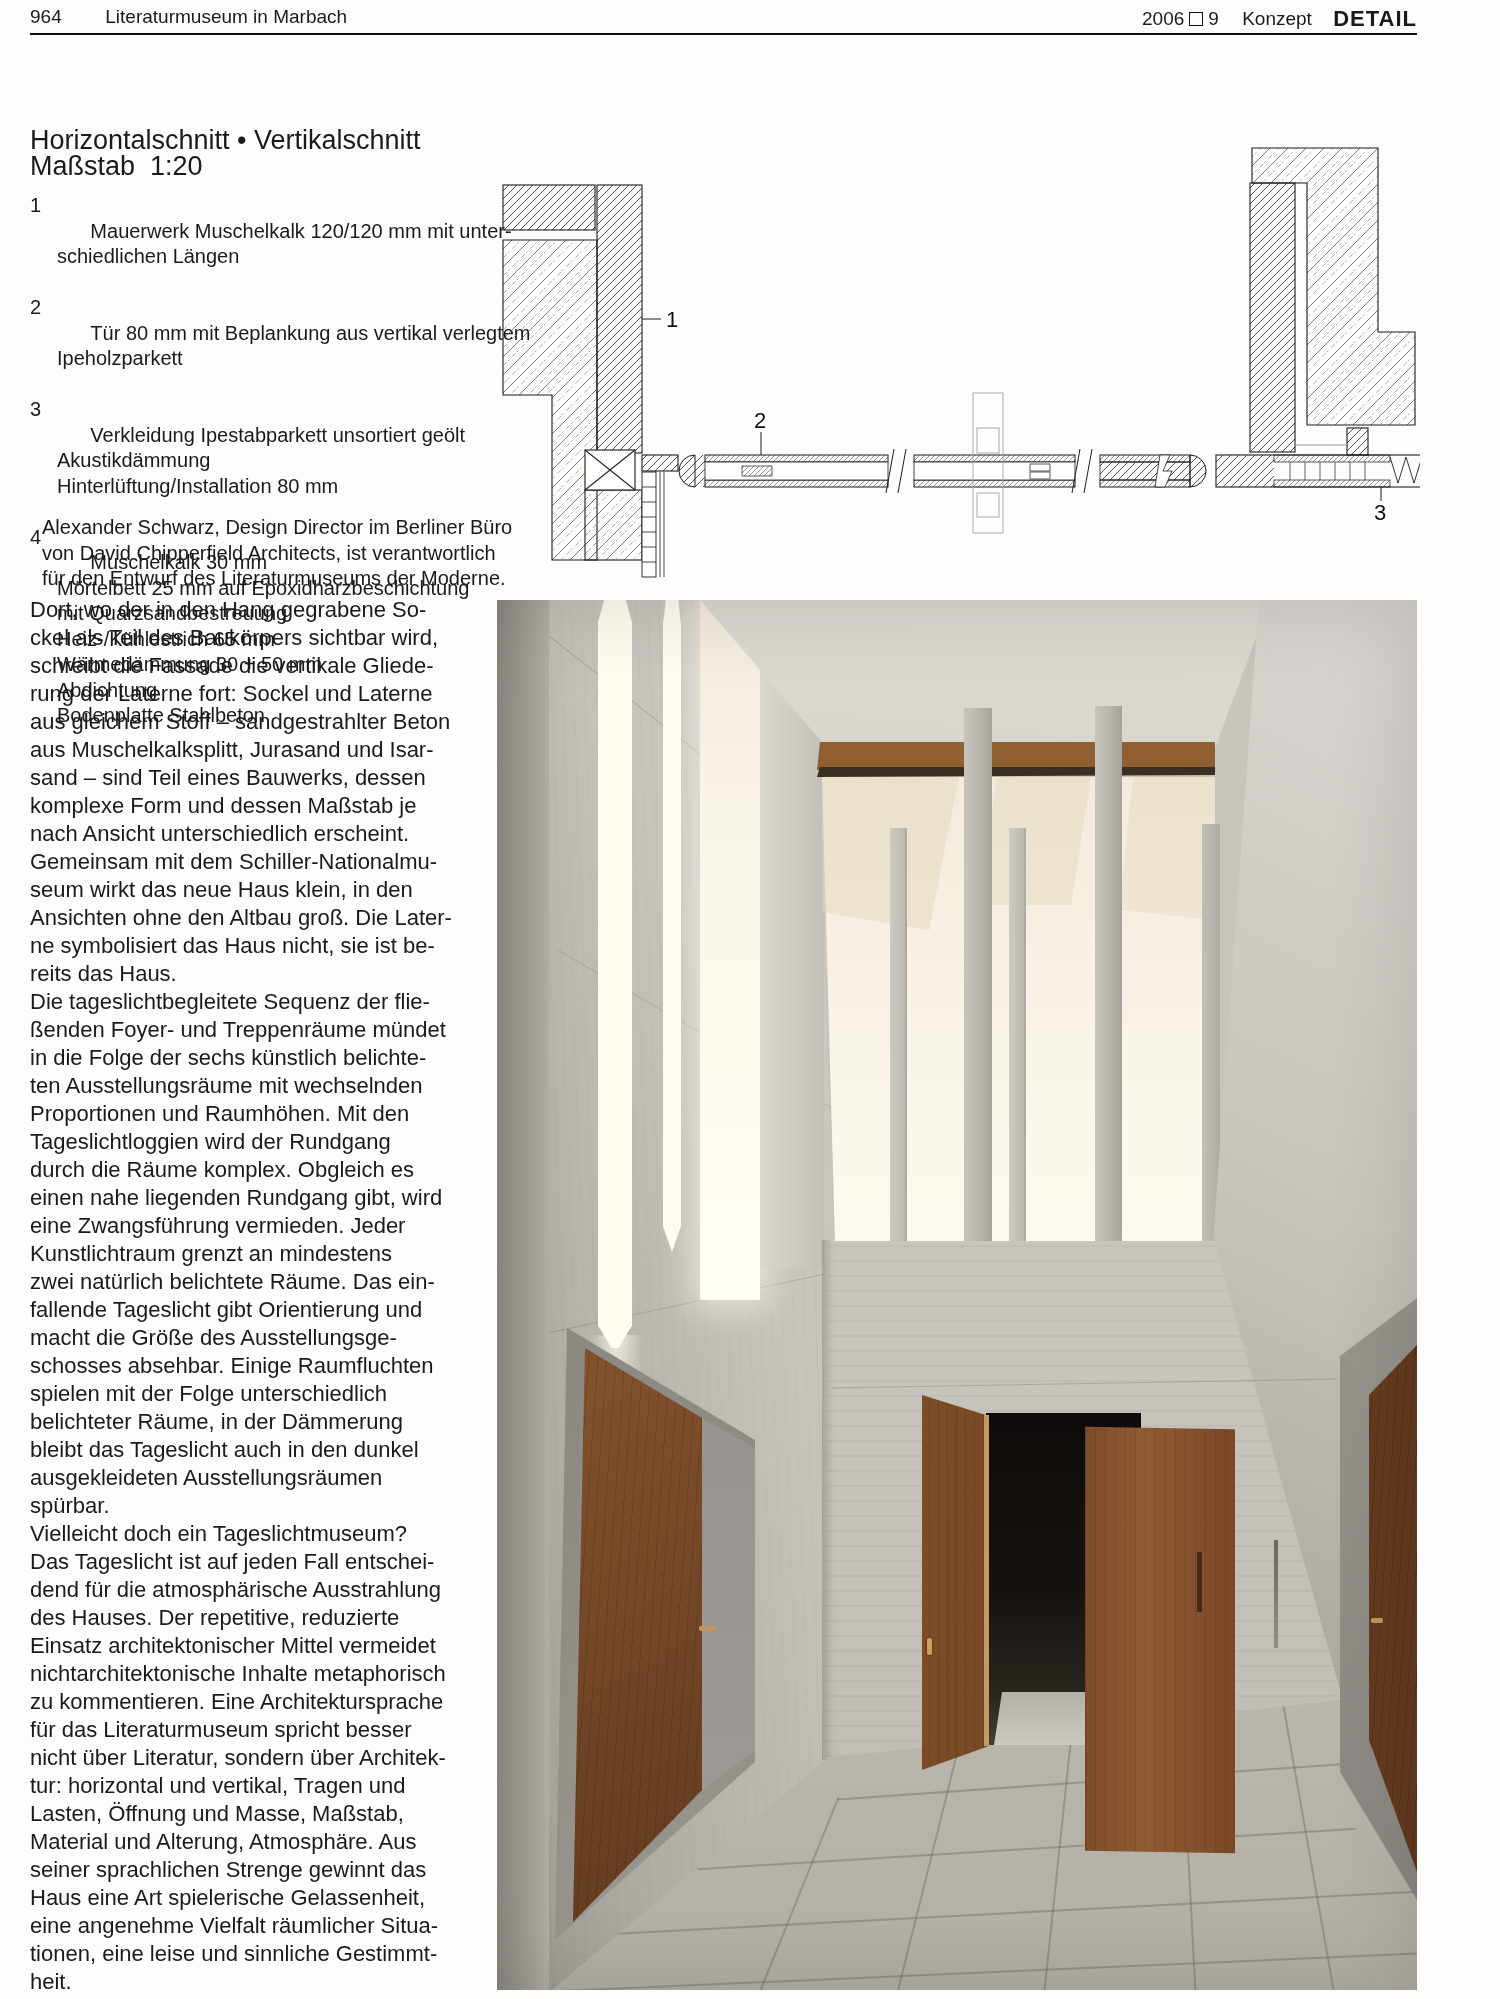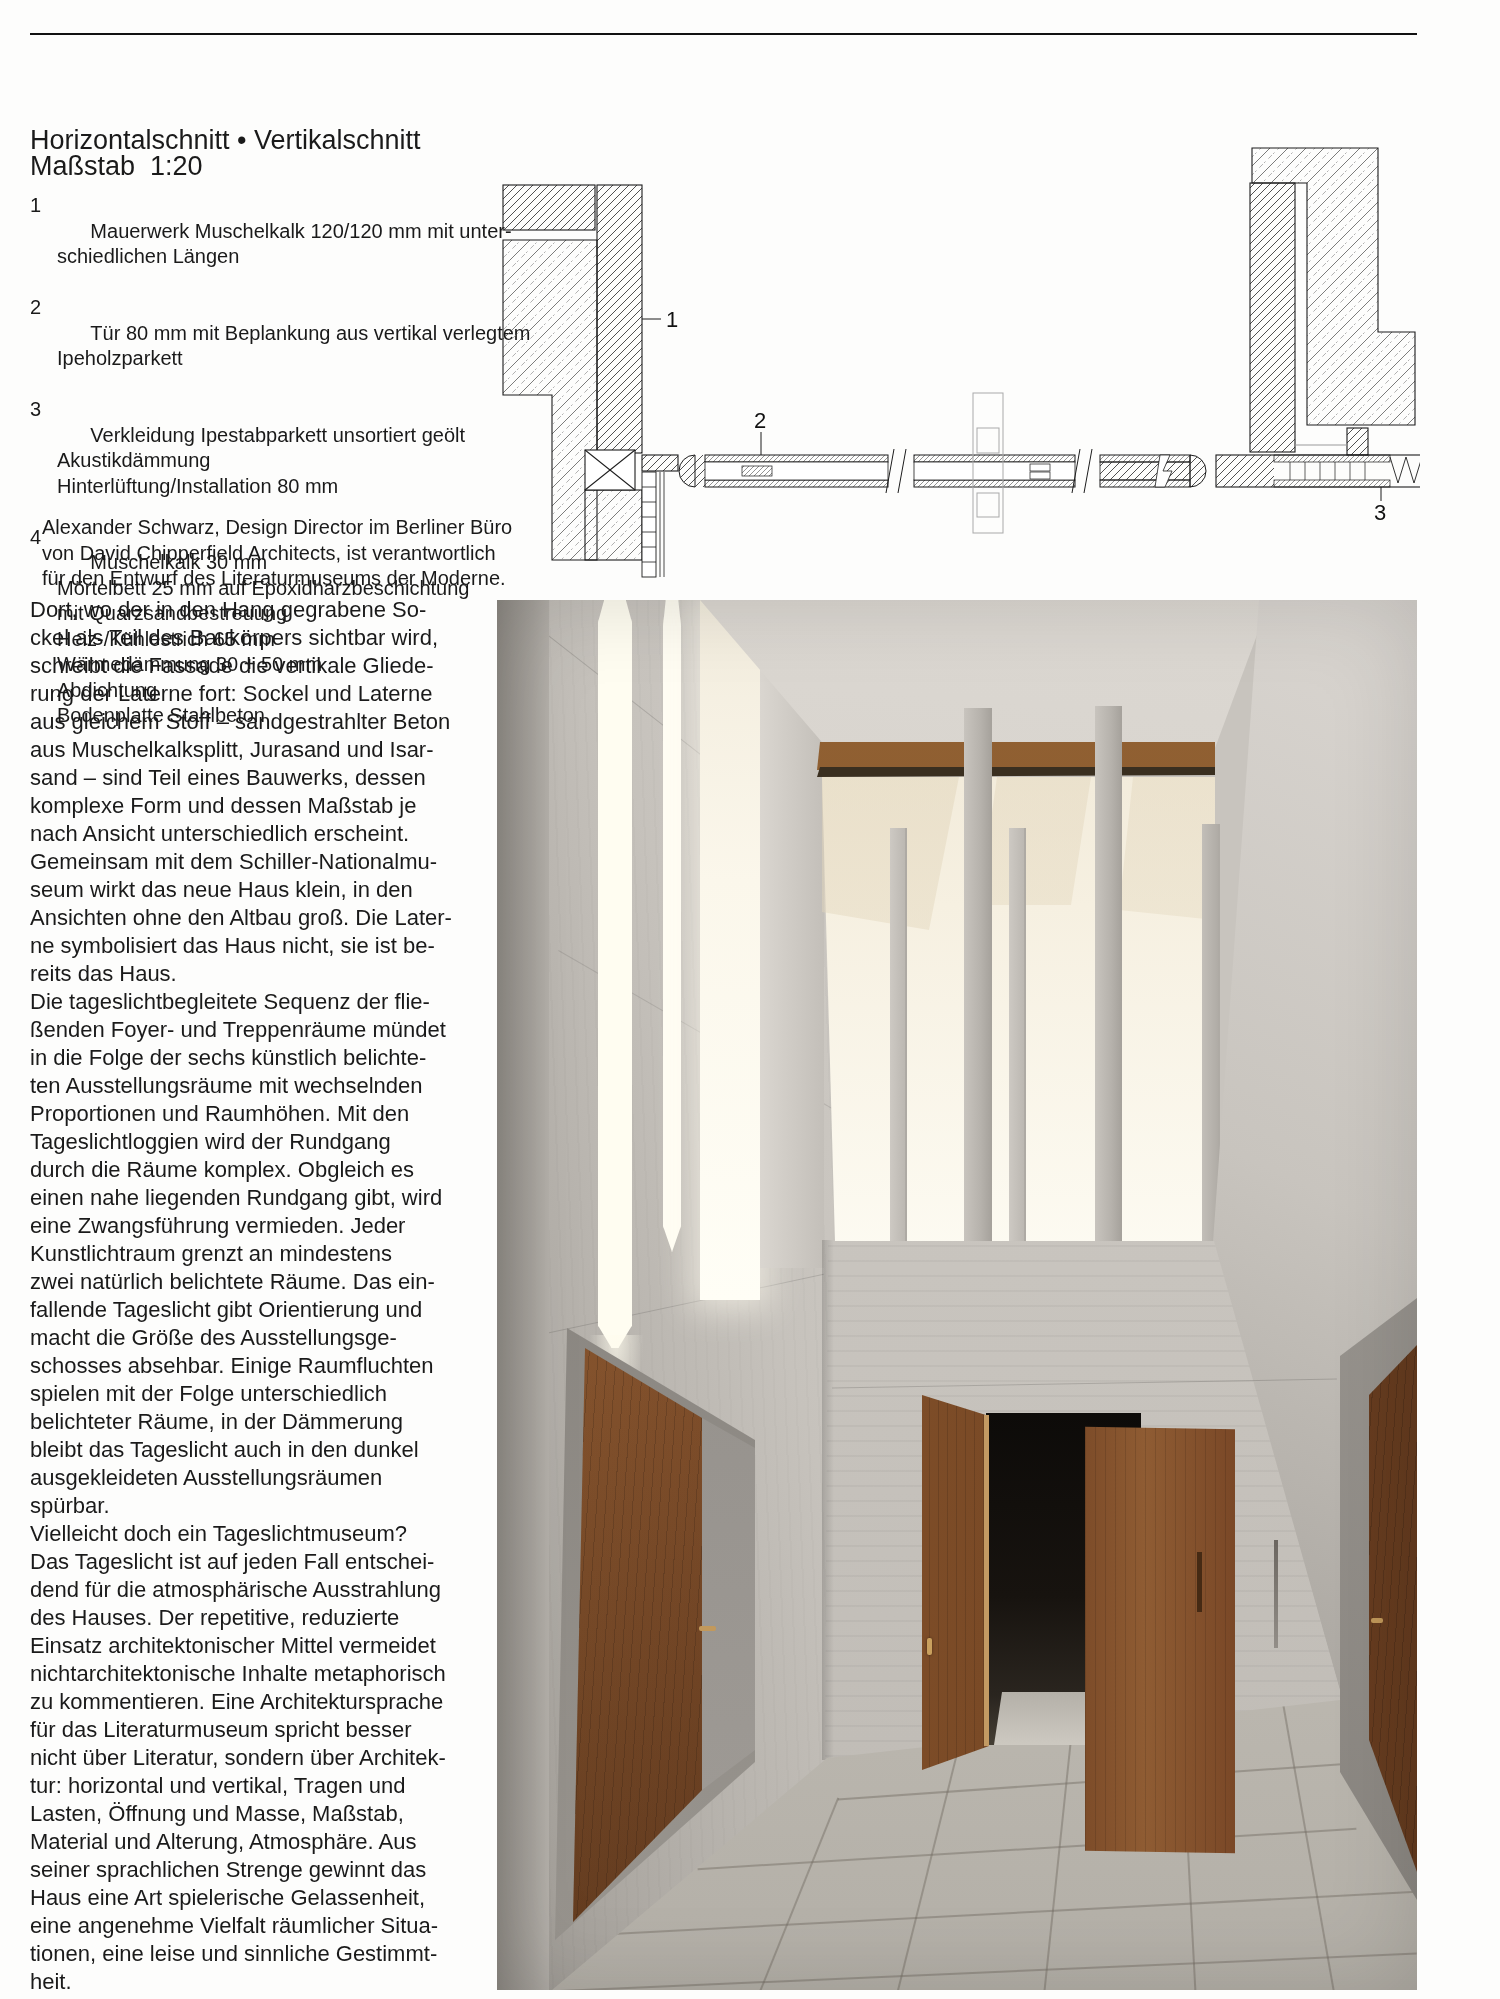--- a/index.html
+++ b/index.html
@@ -149,20 +149,31 @@
   .pj-h3{left:110px;top:1312px;width:810px;height:2px;transform:rotate(-3deg);}
   .pj-h4{left:30px;top:1372px;width:890px;height:2px;transform:rotate(-2.5deg);}
   .p-vignette{left:0;top:0;width:920px;height:1390px;
      box-shadow:inset 0 0 90px rgba(0,0,0,.14);}
 </style>
 </head>
 <body>
 
 <div class="page">
 
+  <div class="hdr">
+    <div class="hdr-left">
+      <span class="hdr-num">964</span>
+      <span>Literaturmuseum in Marbach</span>
+    </div>
+    <div class="hdr-right">
+      <span>2006</span><span class="hdr-sq"></span><span>9</span>
+      <span class="hdr-section">Konzept</span>
+      <span class="brand">DETAIL</span>
+    </div>
+  </div>
   <div class="rule"></div>
 
   <div class="figcap"><span>Horizontalschnitt • Vertikalschnitt</span>
 <span>Maßstab  1:20</span></div>
 
   <div class="legend">
     <div class="legend-item">
       <span class="legend-num">1</span><span>Mauerwerk Muschelkalk 120/120 mm mit unter-
 schiedlichen Längen</span>
     </div>

